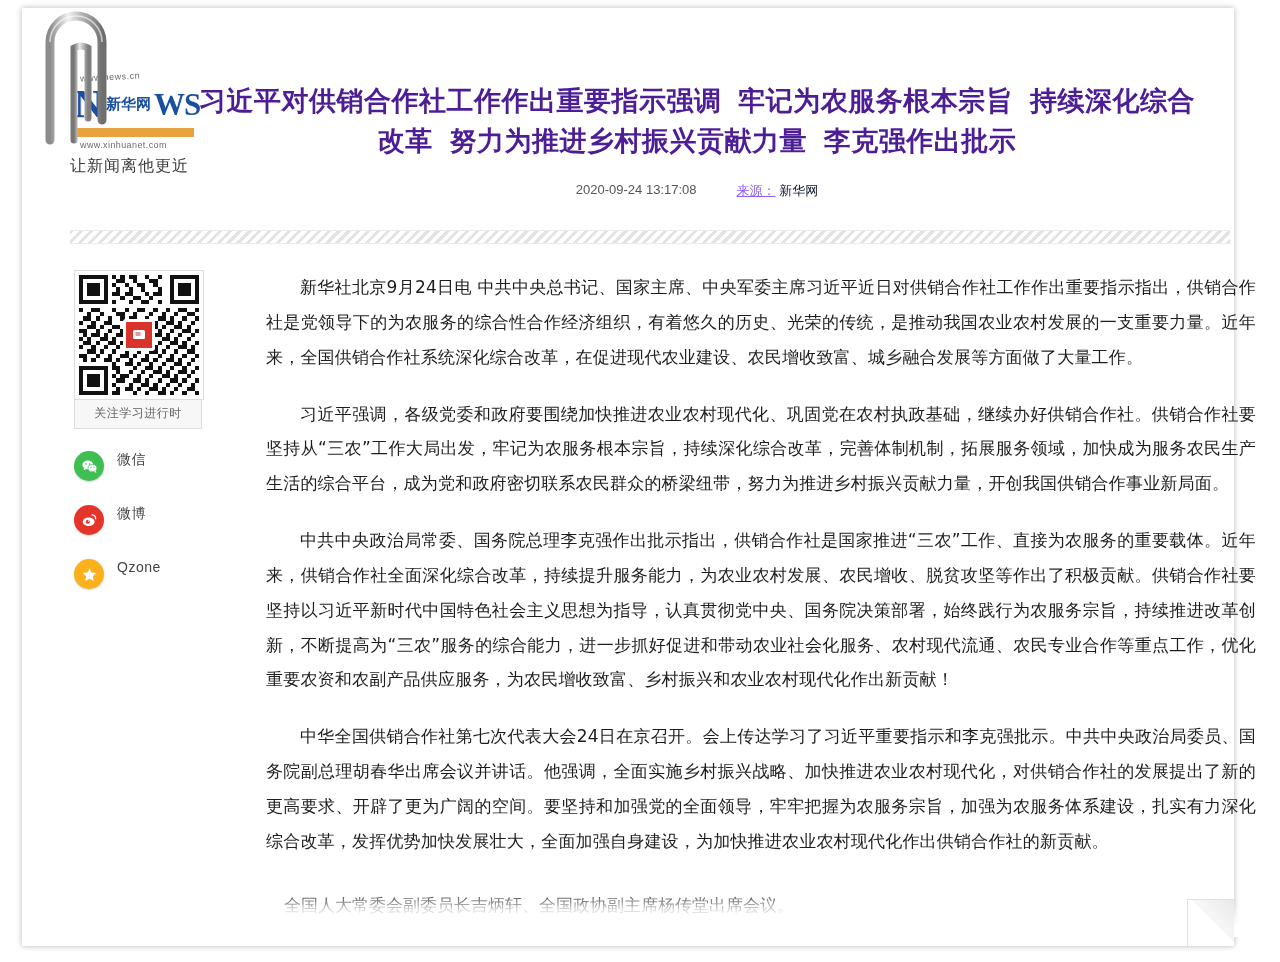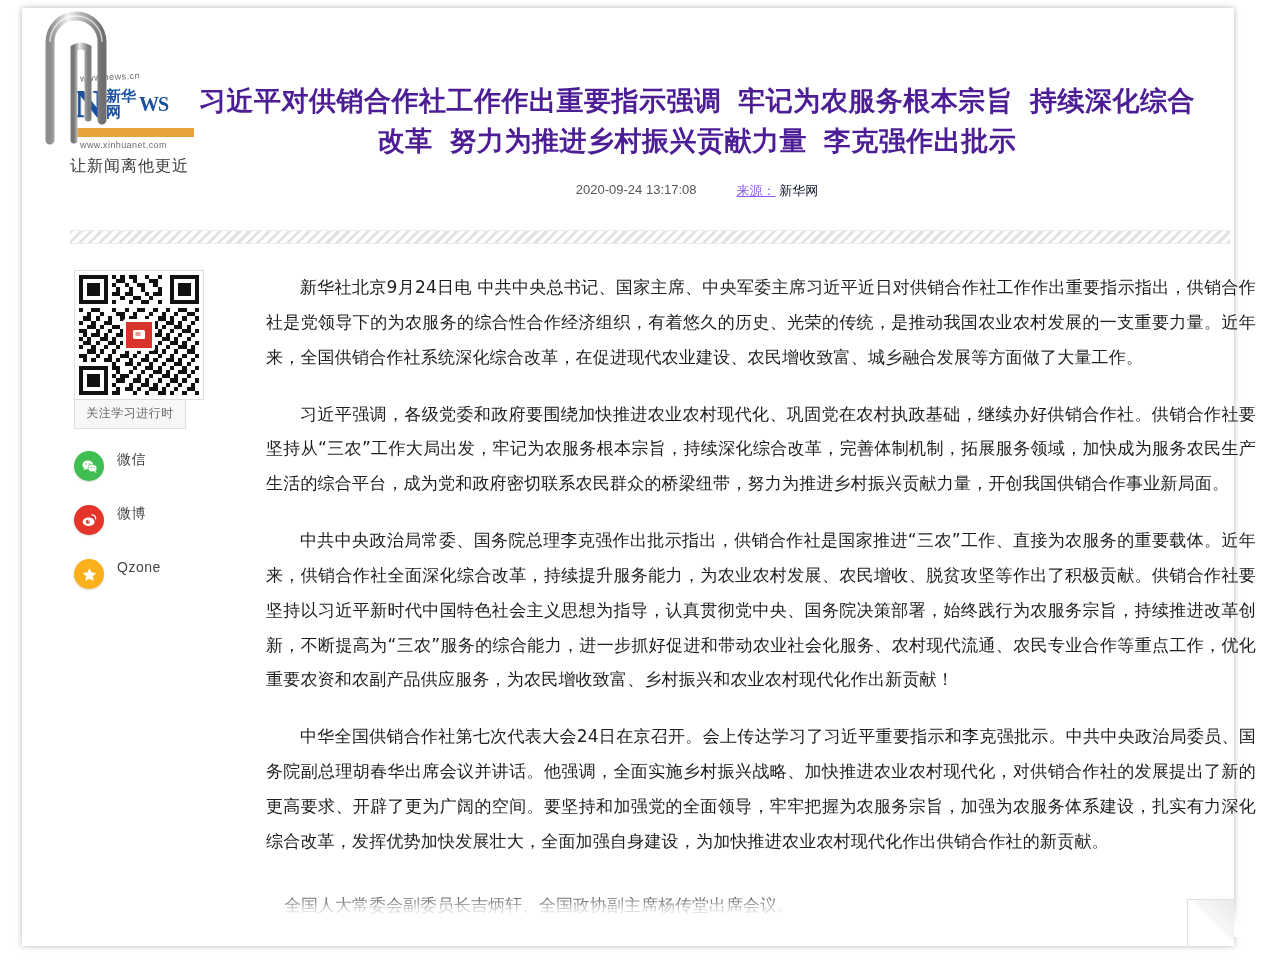--- a/index.html
+++ b/index.html
@@ -82,32 +82,32 @@
   .logo-n {
     font-family: "Liberation Serif", serif;
     font-size: 40px;
     font-weight: bold;
     color: #1a4fa0;
     line-height: 1;
     text-shadow: 1px 1px 0 #cfd9ea;
   }
   .logo-cn {
     display: flex;
-    flex-direction: column;
+    flex-direction: row;
     justify-content: center;
     line-height: 1.05;
   }
   .logo-cn span {
     font-size: 15px;
     color: #1a4fa0;
     font-weight: bold;
   }
   .logo-ws {
     font-family: "Liberation Serif", serif;
-    font-size: 20px;
+    font-size: 31px;
     font-weight: bold;
     color: #1a4fa0;
     line-height: 1;
     letter-spacing: -1px;
   }
   .logo-bar {
     position: absolute;
     left: 8px;
     top: 62px;
     width: 120px;
@@ -205,21 +205,21 @@
     border: 3px solid #ffffff;
     border-radius: 3px;
     display: flex;
     align-items: center;
     justify-content: center;
     color: #fff;
     font-size: 13px;
     font-weight: bold;
   }
   .qr-caption {
-    width: 112px;
+    width: 128px;
     border: 1px solid #ddd;
     border-top: none;
     box-sizing: border-box;
     background: #f7f7f7;
     color: #666;
     font-size: 12px;
     text-align: center;
     padding: 5px 0 6px;
     letter-spacing: 0.5px;
   }

